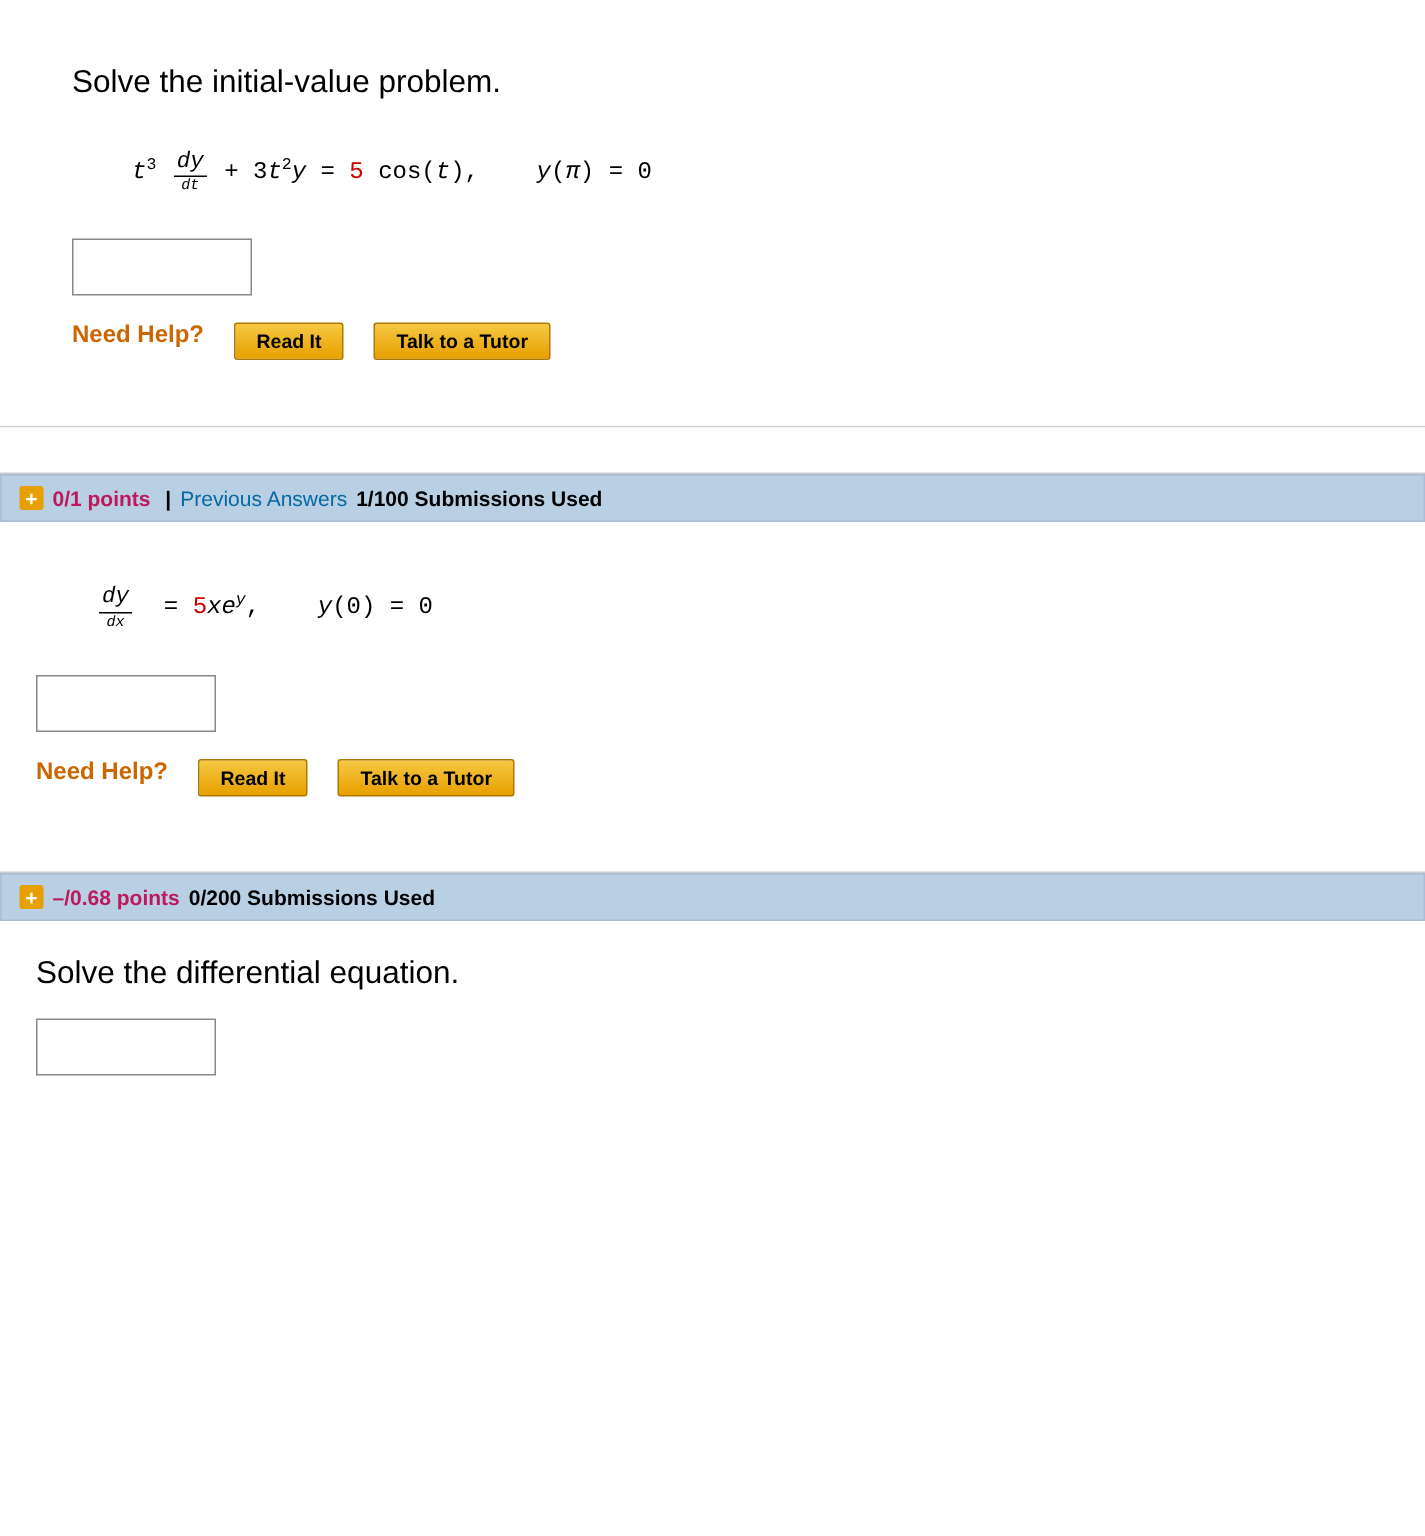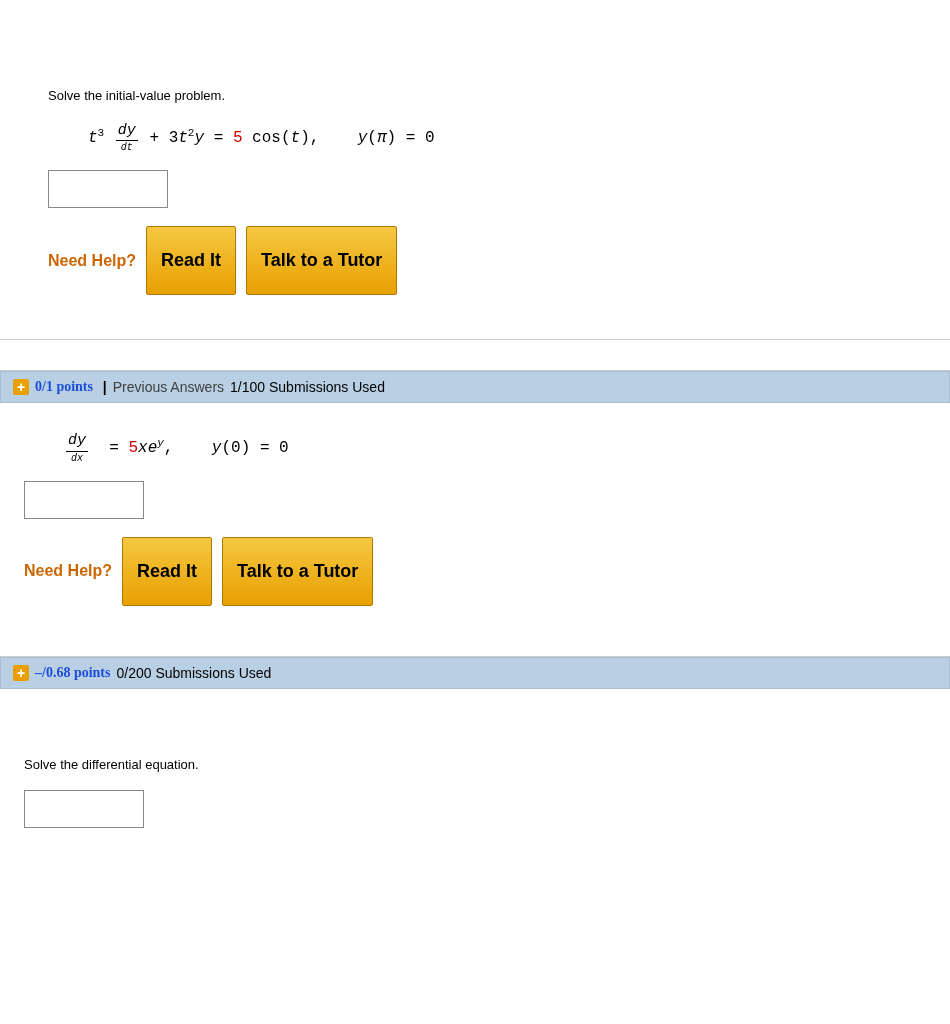--- a/index.html
+++ b/index.html
@@ -38,95 +38,93 @@
       height: 16px;
       background: #e8a000;
       color: #fff;
       font-size: 14px;
       font-weight: bold;
       border-radius: 2px;
       line-height: 1;
     }
 
     .header-bar .points {
-      color: #1d4ed8;
-      font-weight: bold;
-      font-family: Liberation Serif, serif;
+      color: #be185d;
+      font-weight: bold;
     }
 
     .header-bar .prev-answers {
-      color: #404040;
+      color: #0369a1;
       font-weight: normal;
       cursor: pointer;
     }
 
     .header-bar .submissions {
-      font-weight: normal;
+      font-weight: bold;
       color: #000;
     }
 
     .problem-body {
       padding: 18px 24px 20px 24px;
       background: #fff;
     }
 
     .problem-text {
-      font-size: 13px;
+      font-size: 21px;
       margin-bottom: 14px;
       line-height: 1.6;
-      margin-top: 48px;
     }
 
     .equation-block {
       margin: 10px 0 16px 40px;
       font-size: 16px;
       line-height: 2;
       font-family: Liberation Mono, monospace;
     }
 
     .answer-box {
       display: block;
       width: 120px;
       height: 38px;
       border: 1px solid #888;
       margin: 8px 0 18px 0;
       background: #fff;
     }
 
     .need-help-row {
       display: flex;
-      align-items: center;
-      gap: 10px;
+      align-items: flex-start;
+      gap: 20px;
       margin-top: 4px;
     }
 
     .need-help-label {
       color: #cc6600;
       font-weight: bold;
       font-size: 16px;
     }
 
     .help-button {
       background: linear-gradient(to bottom, #f5c842, #e8a000);
       border: 1px solid #b07800;
       color: #000;
-      font-size: 18px;
-      font-weight: bold;
-      padding: 23px 14px;
+      font-size: 13px;
+      font-weight: bold;
+      padding: 4px 14px;
       cursor: pointer;
       border-radius: 2px;
     }
 
     
     .math-frac {
       display: inline-flex;
       flex-direction: column;
       align-items: center;
       vertical-align: middle;
-      margin: 0 2px;
+      margin: 12px 2px;
       font-style: italic;
     }
     .math-frac .numer {
       border-bottom: 1.5px solid #000;
       padding: 0 2px;
       line-height: 1.3;
       font-size: 15px;
     }
     .math-frac .denom {
       padding: 0 2px;

